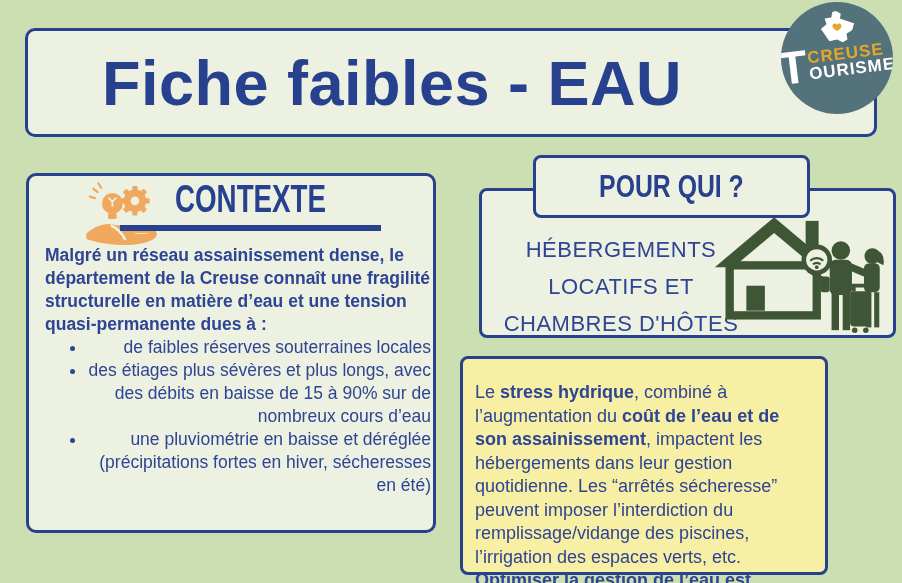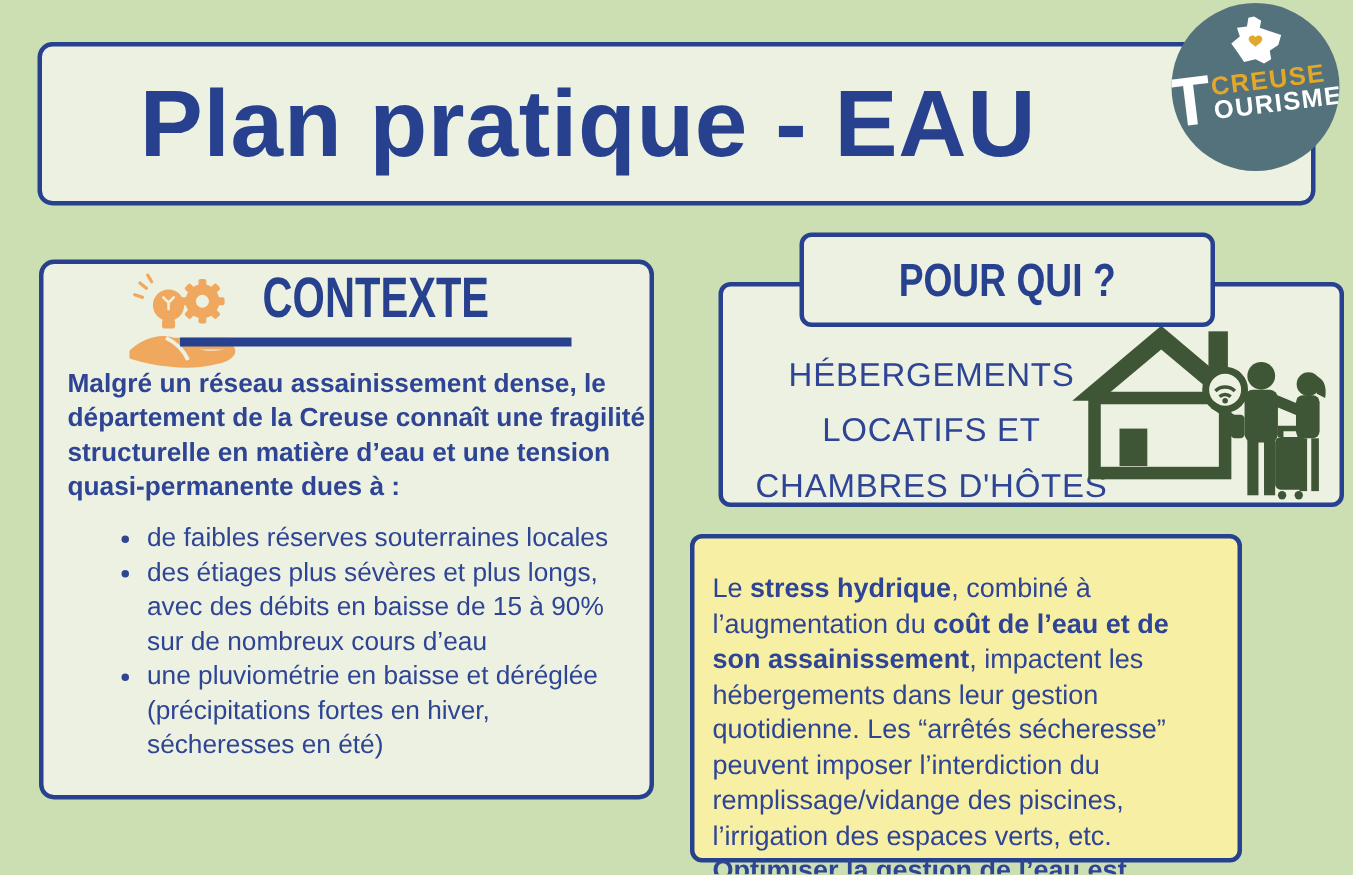--- a/index.html
+++ b/index.html
@@ -23,21 +23,21 @@
 
   
   .context-box{left:26px; top:173px; width:410px; height:360px;}
   .context-header{position:absolute; left:0; top:0; width:100%; height:66px;}
   .idea-icon{position:absolute; left:48px; top:4px; width:102px; height:66px;}
   .contexte-heading{position:absolute; left:146px; top:2px; margin:0; font-size:38px; font-weight:700; color:var(--navy,#27418f); transform:scaleX(.73); transform-origin:left top; white-space:nowrap; letter-spacing:0;}
   .contexte-underline{position:absolute; left:91px; top:49px; width:261px; height:6px; background:var(--navy,#27418f);}
   .context-body{position:absolute; left:16px; top:68px; width:386px; font-size:17.5px; line-height:23px; color:var(--navy-text,#2e4494);}
   .context-body p{margin:0;}
   .ctx-bold{font-weight:700;}
-  .context-body ul{margin:11px; padding-left:42px;}
+  .context-body ul{margin:0; padding-left:42px;text-align:right;}
   .context-body li{margin:0;}
   .context-body li::marker{color:var(--navy-text,#2e4494);}
 
   
   .pourqui-box{left:533px; top:155px; width:277px; height:63px; z-index:4; display:flex; align-items:center; justify-content:center; border-radius:8px;text-align:center;}
   .pourqui-heading{margin:0; font-size:31px; font-weight:700; color:var(--navy,#27418f); transform:scaleX(.8); white-space:nowrap;}
 
   
   .audience-box{left:479px; top:188px; width:417px; height:150px; z-index:1; border-radius:8px;}
   .audience-text{position:absolute; left:2px; top:40px; width:274px; text-align:center; font-size:22px; line-height:37px; letter-spacing:.5px; color:var(--navy-text,#2c4194);}
@@ -47,21 +47,21 @@
   .impact-box{left:460px; top:356px; width:368px; height:219px; background:var(--yellow,#f7efa4); padding:22px 12px 6px 12px; border-radius:8px;}
   .impact-text{margin:0; font-size:18px; line-height:23.5px; color:var(--navy-text,#2e4494);}
   .impact-text b{font-weight:700;}
 </style>
 </head>
 <body>
 
 <div class="page">
 
   <div class="card title-box">
-    <span class="page-title">Plan pratique - EAU</span>
+    <span class="page-title">Fiche faibles - EAU</span>
   </div>
 
   <div class="logo">
     <svg class="logo-map" viewBox="0 0 40 42">
       <path fill="#ffffff" d="M19 2 L24 5 L23 10 L29 12 L38 15 L36 22 L30 26 L31 32 L26 35 L20 32 L12 34 L8 28 L3 21 L9 16 L7 10 L14 9 L15 3 Z"></path>
       <path fill="#e3a82a" d="M20 16.5 c-1.6-2.2 -4.8-1 -4.8 1.3 c0 2.1 2.6 3.6 4.8 5.4 c2.2-1.8 4.8-3.3 4.8-5.4 c0-2.3 -3.2-3.5 -4.8-1.3 Z"></path>
     </svg>
     <div class="logo-text">
       <span class="logo-t">T</span>
       <span class="logo-col">

